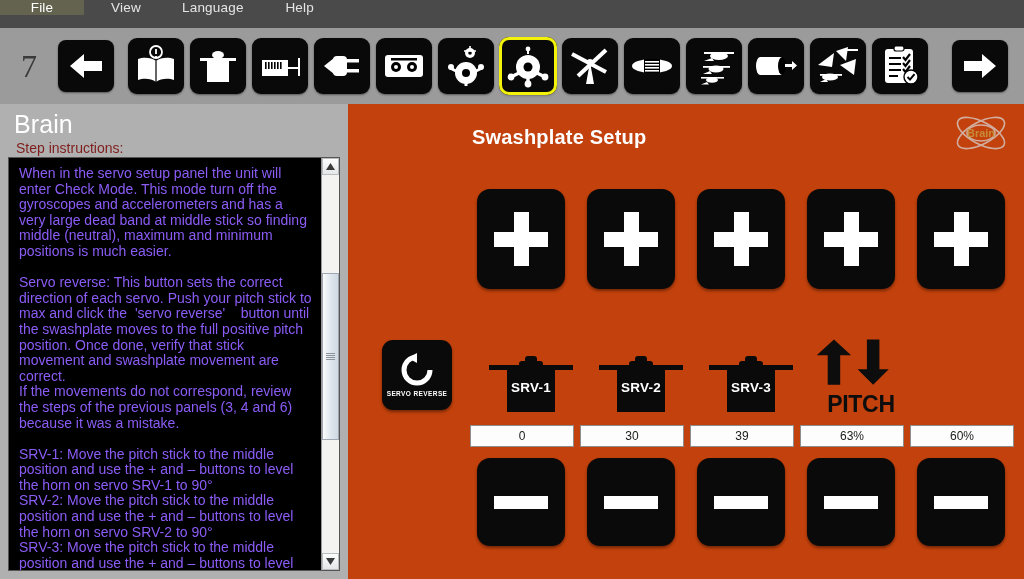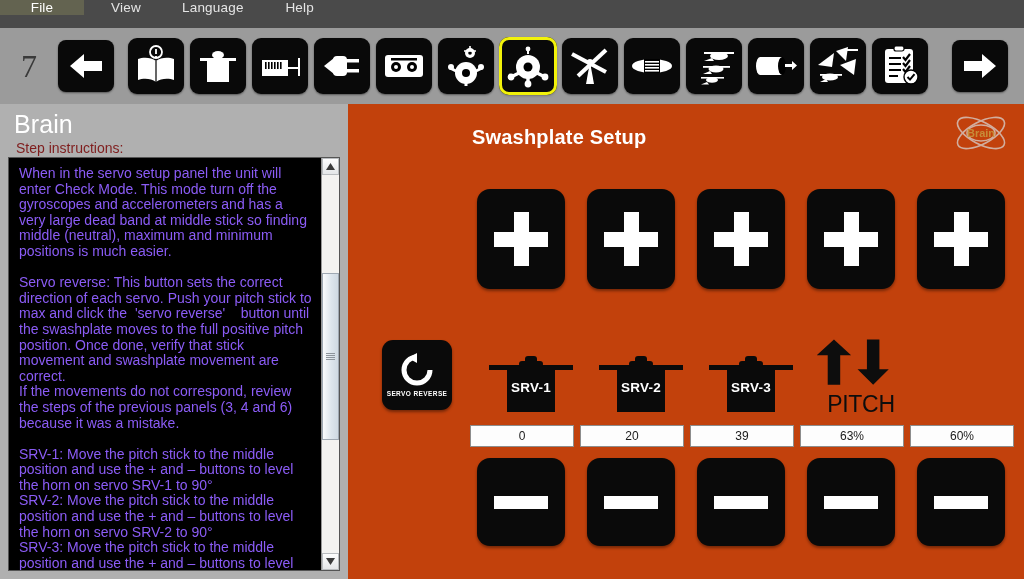--- a/index.html
+++ b/index.html
@@ -129,21 +129,21 @@
   }
   .srev-label{color:#fff;font-size:6.5px;letter-spacing:.4px;margin-top:3px;font-weight:bold;}
 
   .midcell{width:110px;display:flex;flex-direction:column;align-items:center;justify-content:flex-end;height:86px;}
   .servo-wrap{position:relative;width:92px;height:62px;}
   .servo-label{
     position:absolute;left:0;right:0;top:28px;text-align:center;
     color:#fff;font-size:13.5px;font-weight:bold;letter-spacing:.2px;
   }
   .axis-label{
-    font-size:23px;font-weight:normal;color:#0d0d0d;line-height:20px;
+    font-size:23px;font-weight:bold;color:#0d0d0d;line-height:20px;
     letter-spacing:-.3px;margin-top:-2px;
   }
 
   .valbox{
     width:104px;height:22px;margin:0 3px;background:#fdfdfd;
     border:1px solid #8d8d8d;box-sizing:border-box;
     display:flex;align-items:center;justify-content:center;
     color:#1b1b1b;font-size:12px;
   }
 </style>
@@ -472,21 +472,21 @@
             <path d="M24 58 L24 20 L10 20 L32 0 L54 20 L40 20 L40 58 Z" fill="#0d0d0d" transform="translate(-8,0) scale(0.78) translate(0,2)"></path>
             <path d="M50 0 L50 38 L38 38 L58 58 L78 38 L66 38 L66 0 Z" fill="#0d0d0d" transform="scale(0.78) translate(14,2)"></path>
           </svg>
           <div class="axis-label">PITCH</div>
         </div>
 
       </div>
 
       <div class="row-val">
         <div class="valbox">0</div>
-        <div class="valbox">20</div>
+        <div class="valbox">30</div>
         <div class="valbox">39</div>
         <div class="valbox">63%</div>
         <div class="valbox">60%</div>
       </div>
 
       <div class="row-minus">
         <div class="bigbtn minus">
           <span class="minus-bar"></span>
         </div>
         <div class="bigbtn minus">

